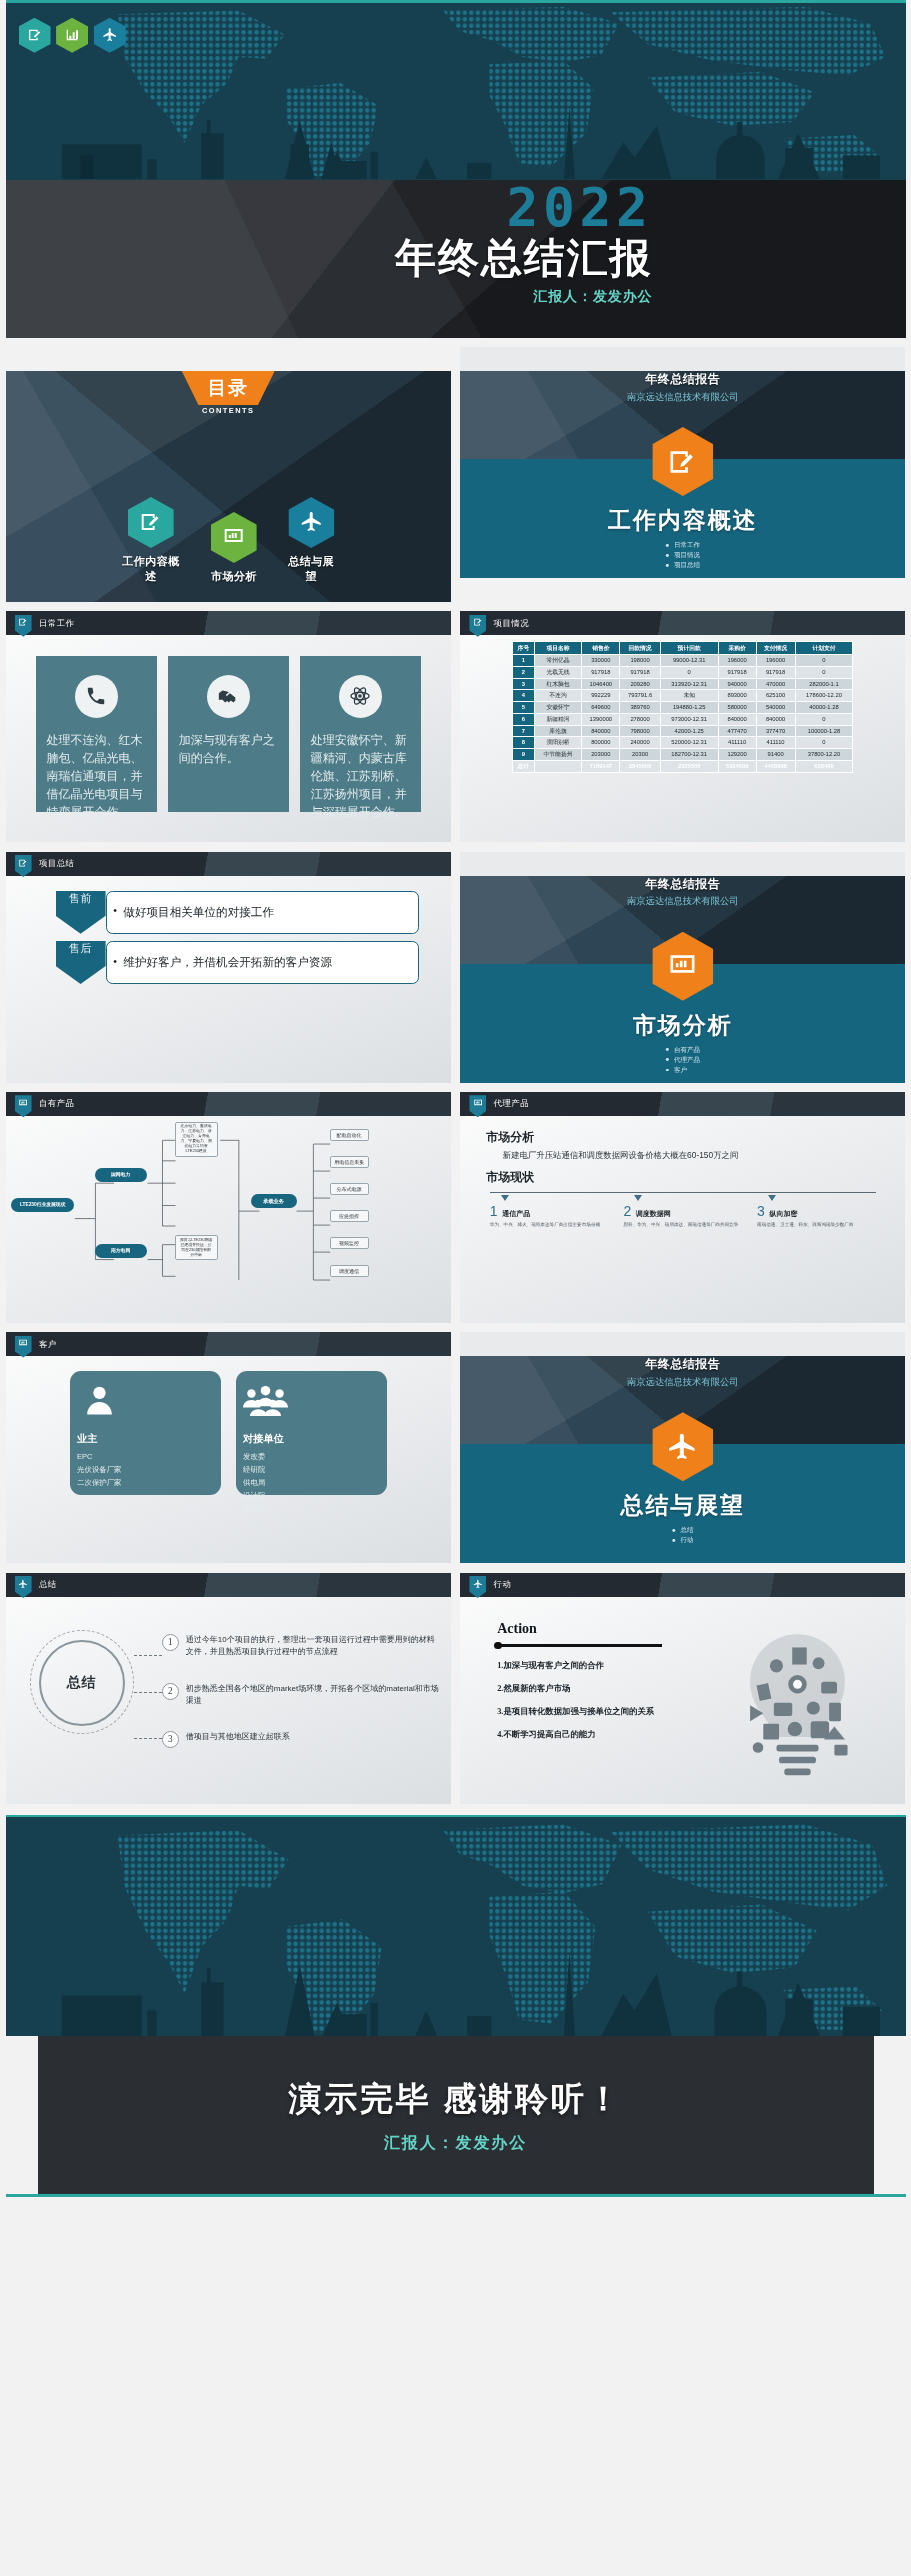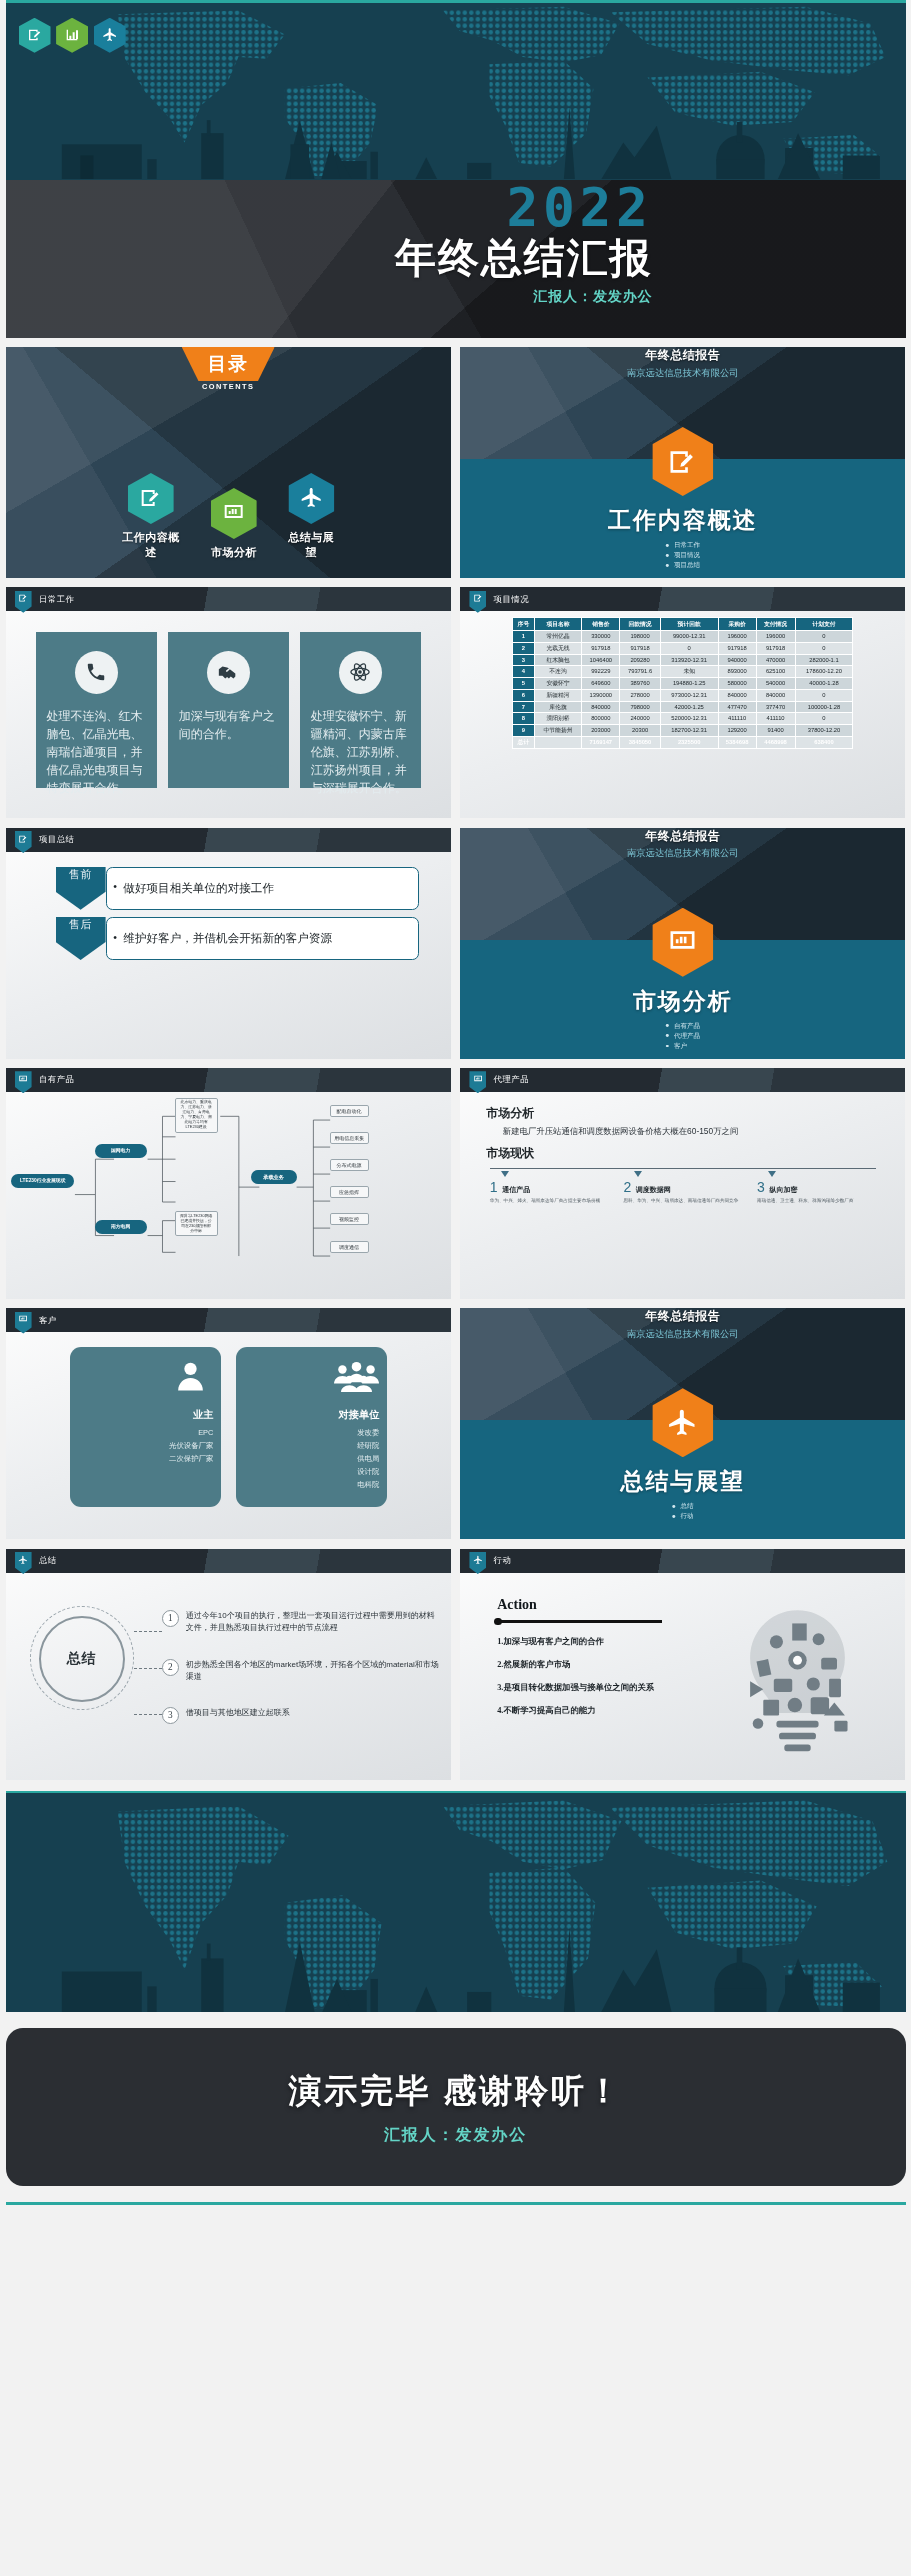--- a/index.html
+++ b/index.html
@@ -34,20 +34,21 @@
       linear-gradient(-120deg, rgba(0,0,0,.22) 0 52%, transparent 52%),
       #2b2e33;
   }
   .poly-blue {
     background:
       linear-gradient(150deg, rgba(255,255,255,.07) 0 34%, transparent 34%),
       linear-gradient(-35deg, rgba(0,0,0,.25) 0 46%, transparent 46%),
       linear-gradient(60deg, rgba(255,255,255,.05) 0 26%, transparent 26%),
       linear-gradient(-140deg, rgba(0,0,0,.22) 0 55%, transparent 55%),
       #2e4555;
+    margin-top: 24px;
   }
   .poly-light {
     background:
       linear-gradient(160deg, #fdfdfd 0%, #eceef0 48%, #dcdfe2 100%);
   }
 
   
   .teal-strip {
     width: 900px;
     margin: 0 auto;
@@ -255,21 +256,21 @@
     display: flex; align-items: baseline; gap: 4.6px; margin-top: 1.9px;
   }
   .ag-num b { font-size: 14px; color: #2f6f88; font-weight: 400; }
   .ag-num span { font-size: 7px; font-weight: 700; color: #232a2f; }
   .ag-body { font-size: 4.6px; color: #4a555c; line-height: 1.4; margin-top: 2.8px; }
 
   
   .cust { display: flex; gap: 15px; justify-content: center; padding: 15px 0 0 0; }
   .cust-card {
     width: 151px; background: #4d7b87; border-radius: 11px;
-    padding: 11px 7.4px 9.3px; text-align: right; color: #fff; height: 160px;
+    padding: 11px 7.4px 9.3px; text-align: left; color: #fff; height: 124px;
   }
   .cust-card svg { width: 45px; height: 37px; fill: #fff; }
   .cust-t { font-size: 10.2px; font-weight: 700; margin: 9.3px 0 5.6px; }
   .cust-l { font-size: 7.4px; line-height: 1.75; color: #e4eef1; }
 
   
   .sumw { position: relative; height: 100%; padding: 13px 16.7px; }
   .ring {
     position: absolute; left: 33px; top: 43px; width: 86px; height: 86px;
     border-radius: 50%; border: 2.3px solid #8a969d;
@@ -302,22 +303,22 @@
   }
   .act-li { font-size: 8.4px; color: #1b2227; margin-bottom: 12px; font-weight: 700;
             font-family: "Liberation Serif", serif; }
   .bulb {
     position: absolute; right: 24px; top: 32px; width: 167px; height: 158px;
     opacity: .85;
   }
 
   
   .endslide {
-    width: 900px; margin: 16px auto; height: 158px; position: relative;
-    overflow: hidden; background: #2b2e33; border-radius: 17px;
+    width: 836px; margin: 0 auto; height: 158px; position: relative;
+    overflow: hidden; background: #2b2e33;
   }
   .end-title {
     position: absolute; left: 0; right: 0; top: 41px; text-align: center;
     color: #fff; font-size: 33px; font-weight: 700; letter-spacing: 2.8px;
     text-shadow: 0 1.9px 4.6px rgba(0,0,0,.5);
   }
   .end-sub {
     position: absolute; left: 0; right: 0; top: 97px; text-align: center;
     color: #63d4c6; font-size: 16px; font-weight: 700; letter-spacing: 1.9px;
   }

